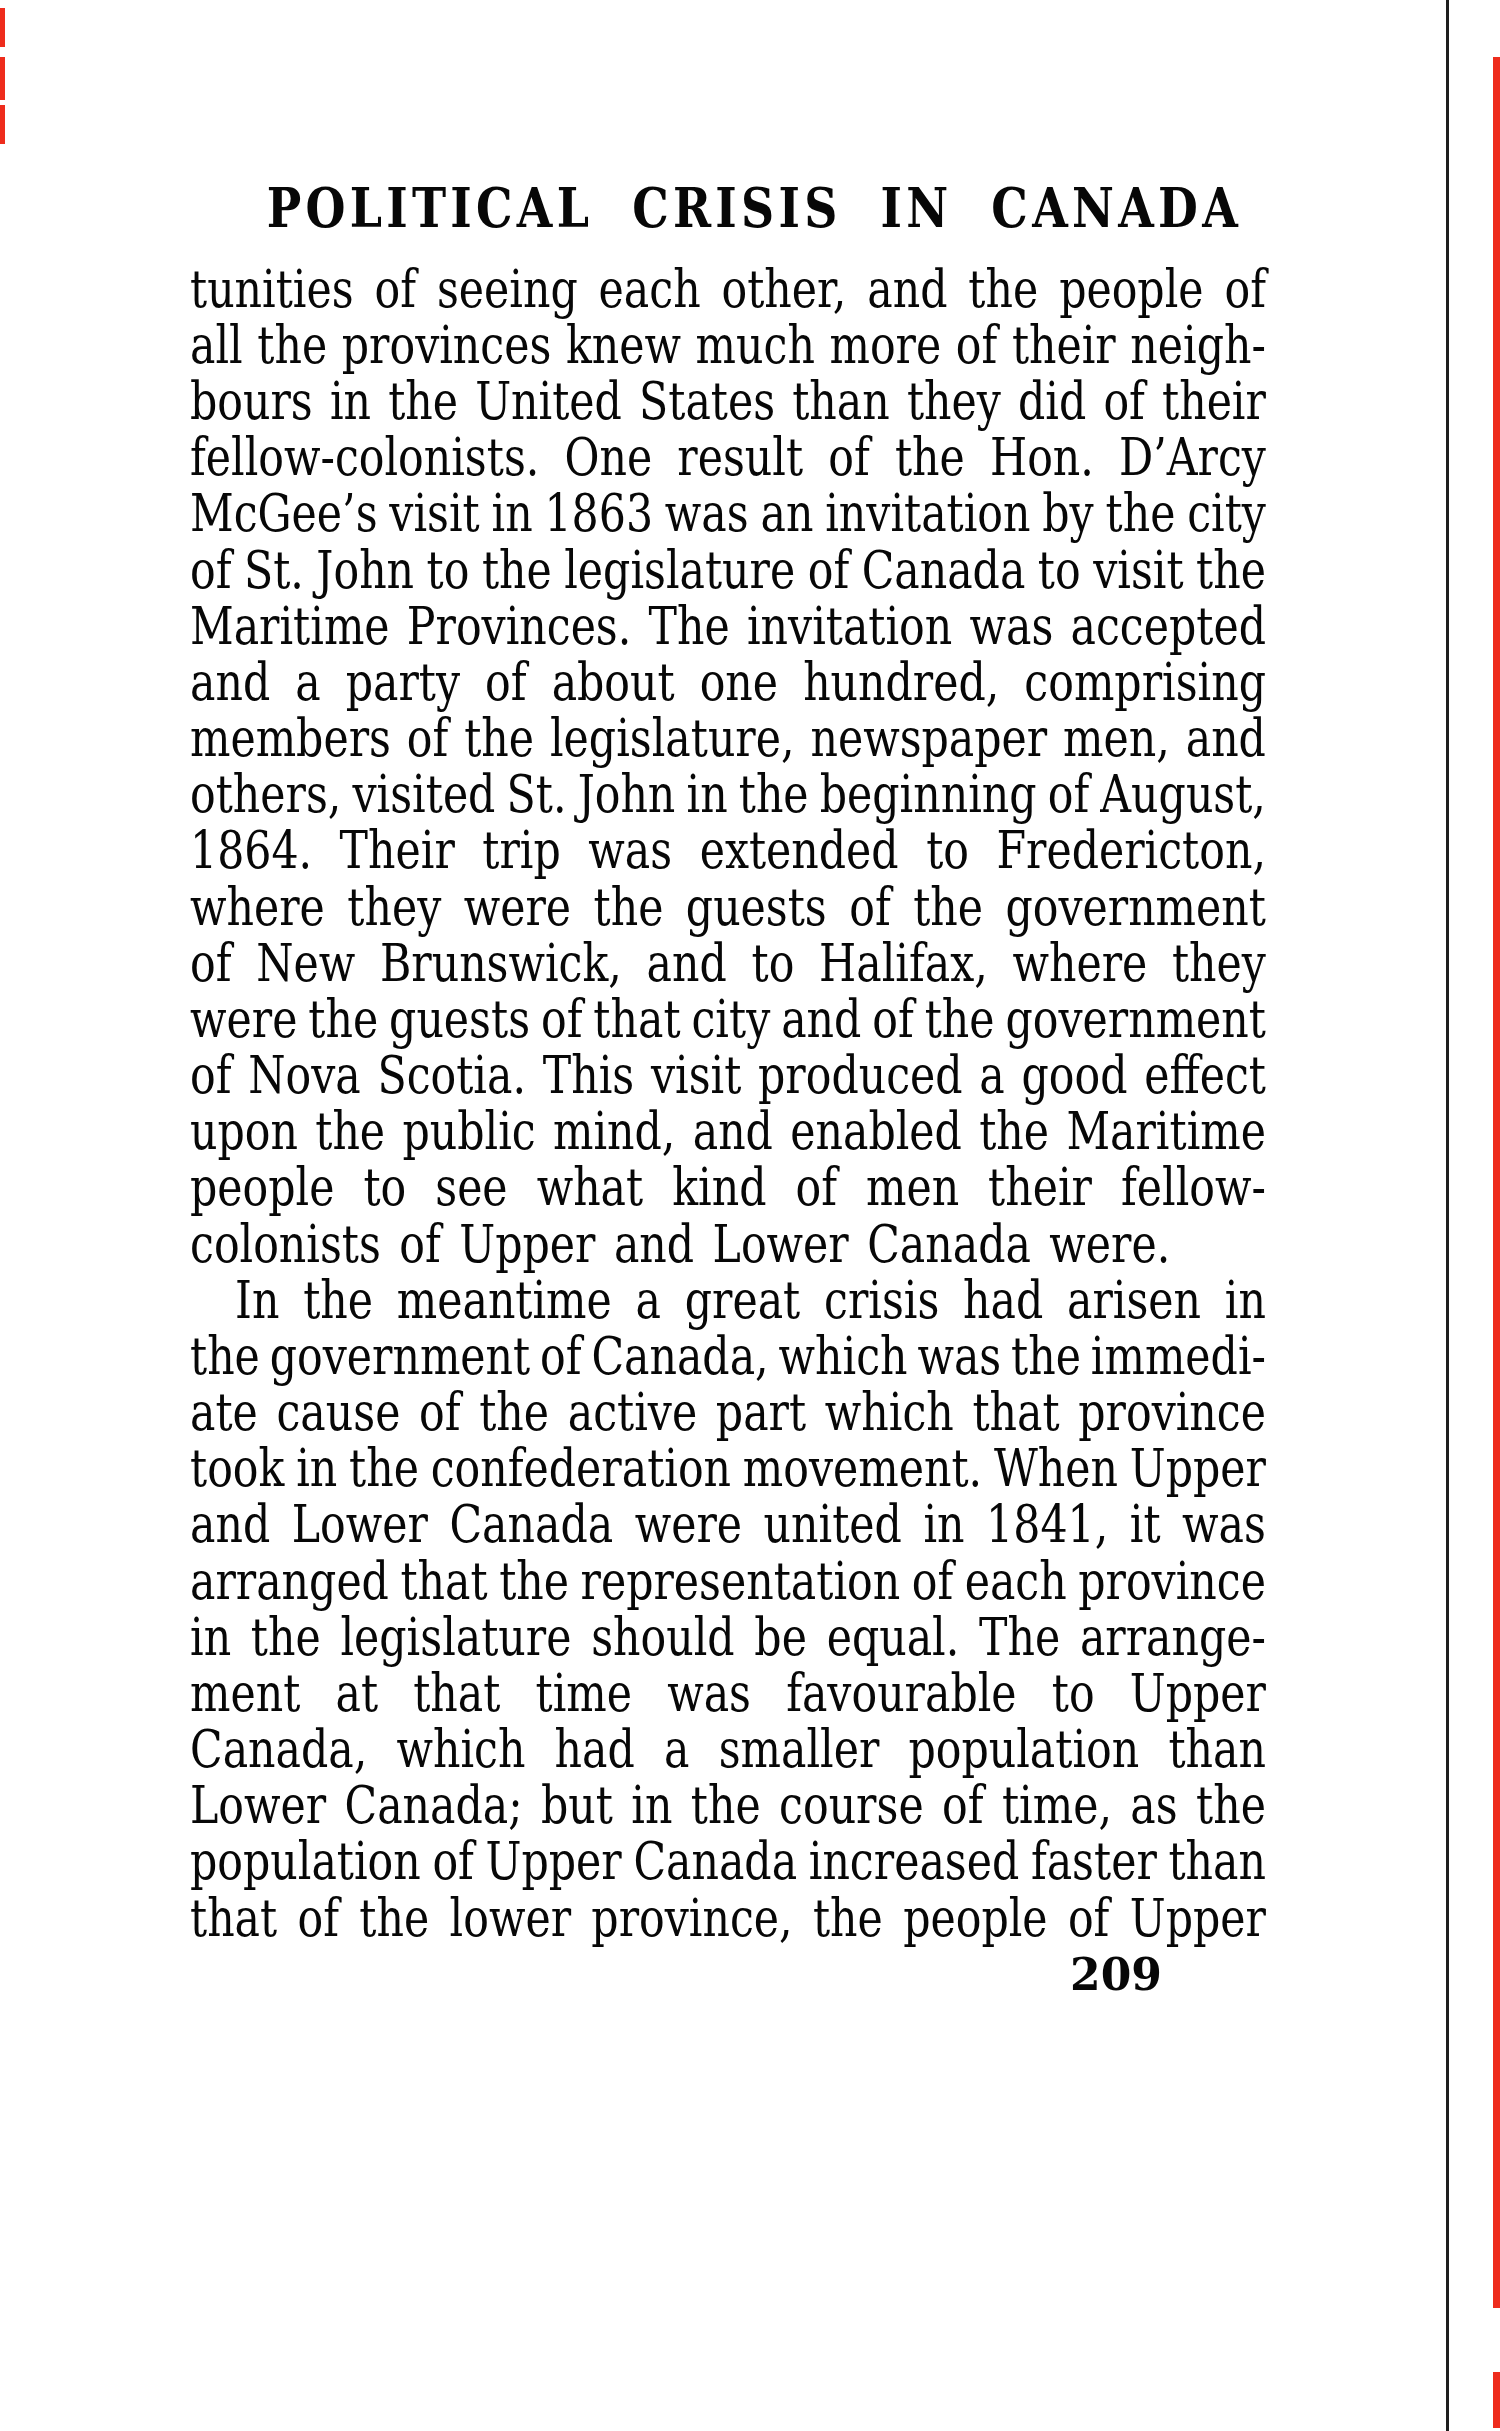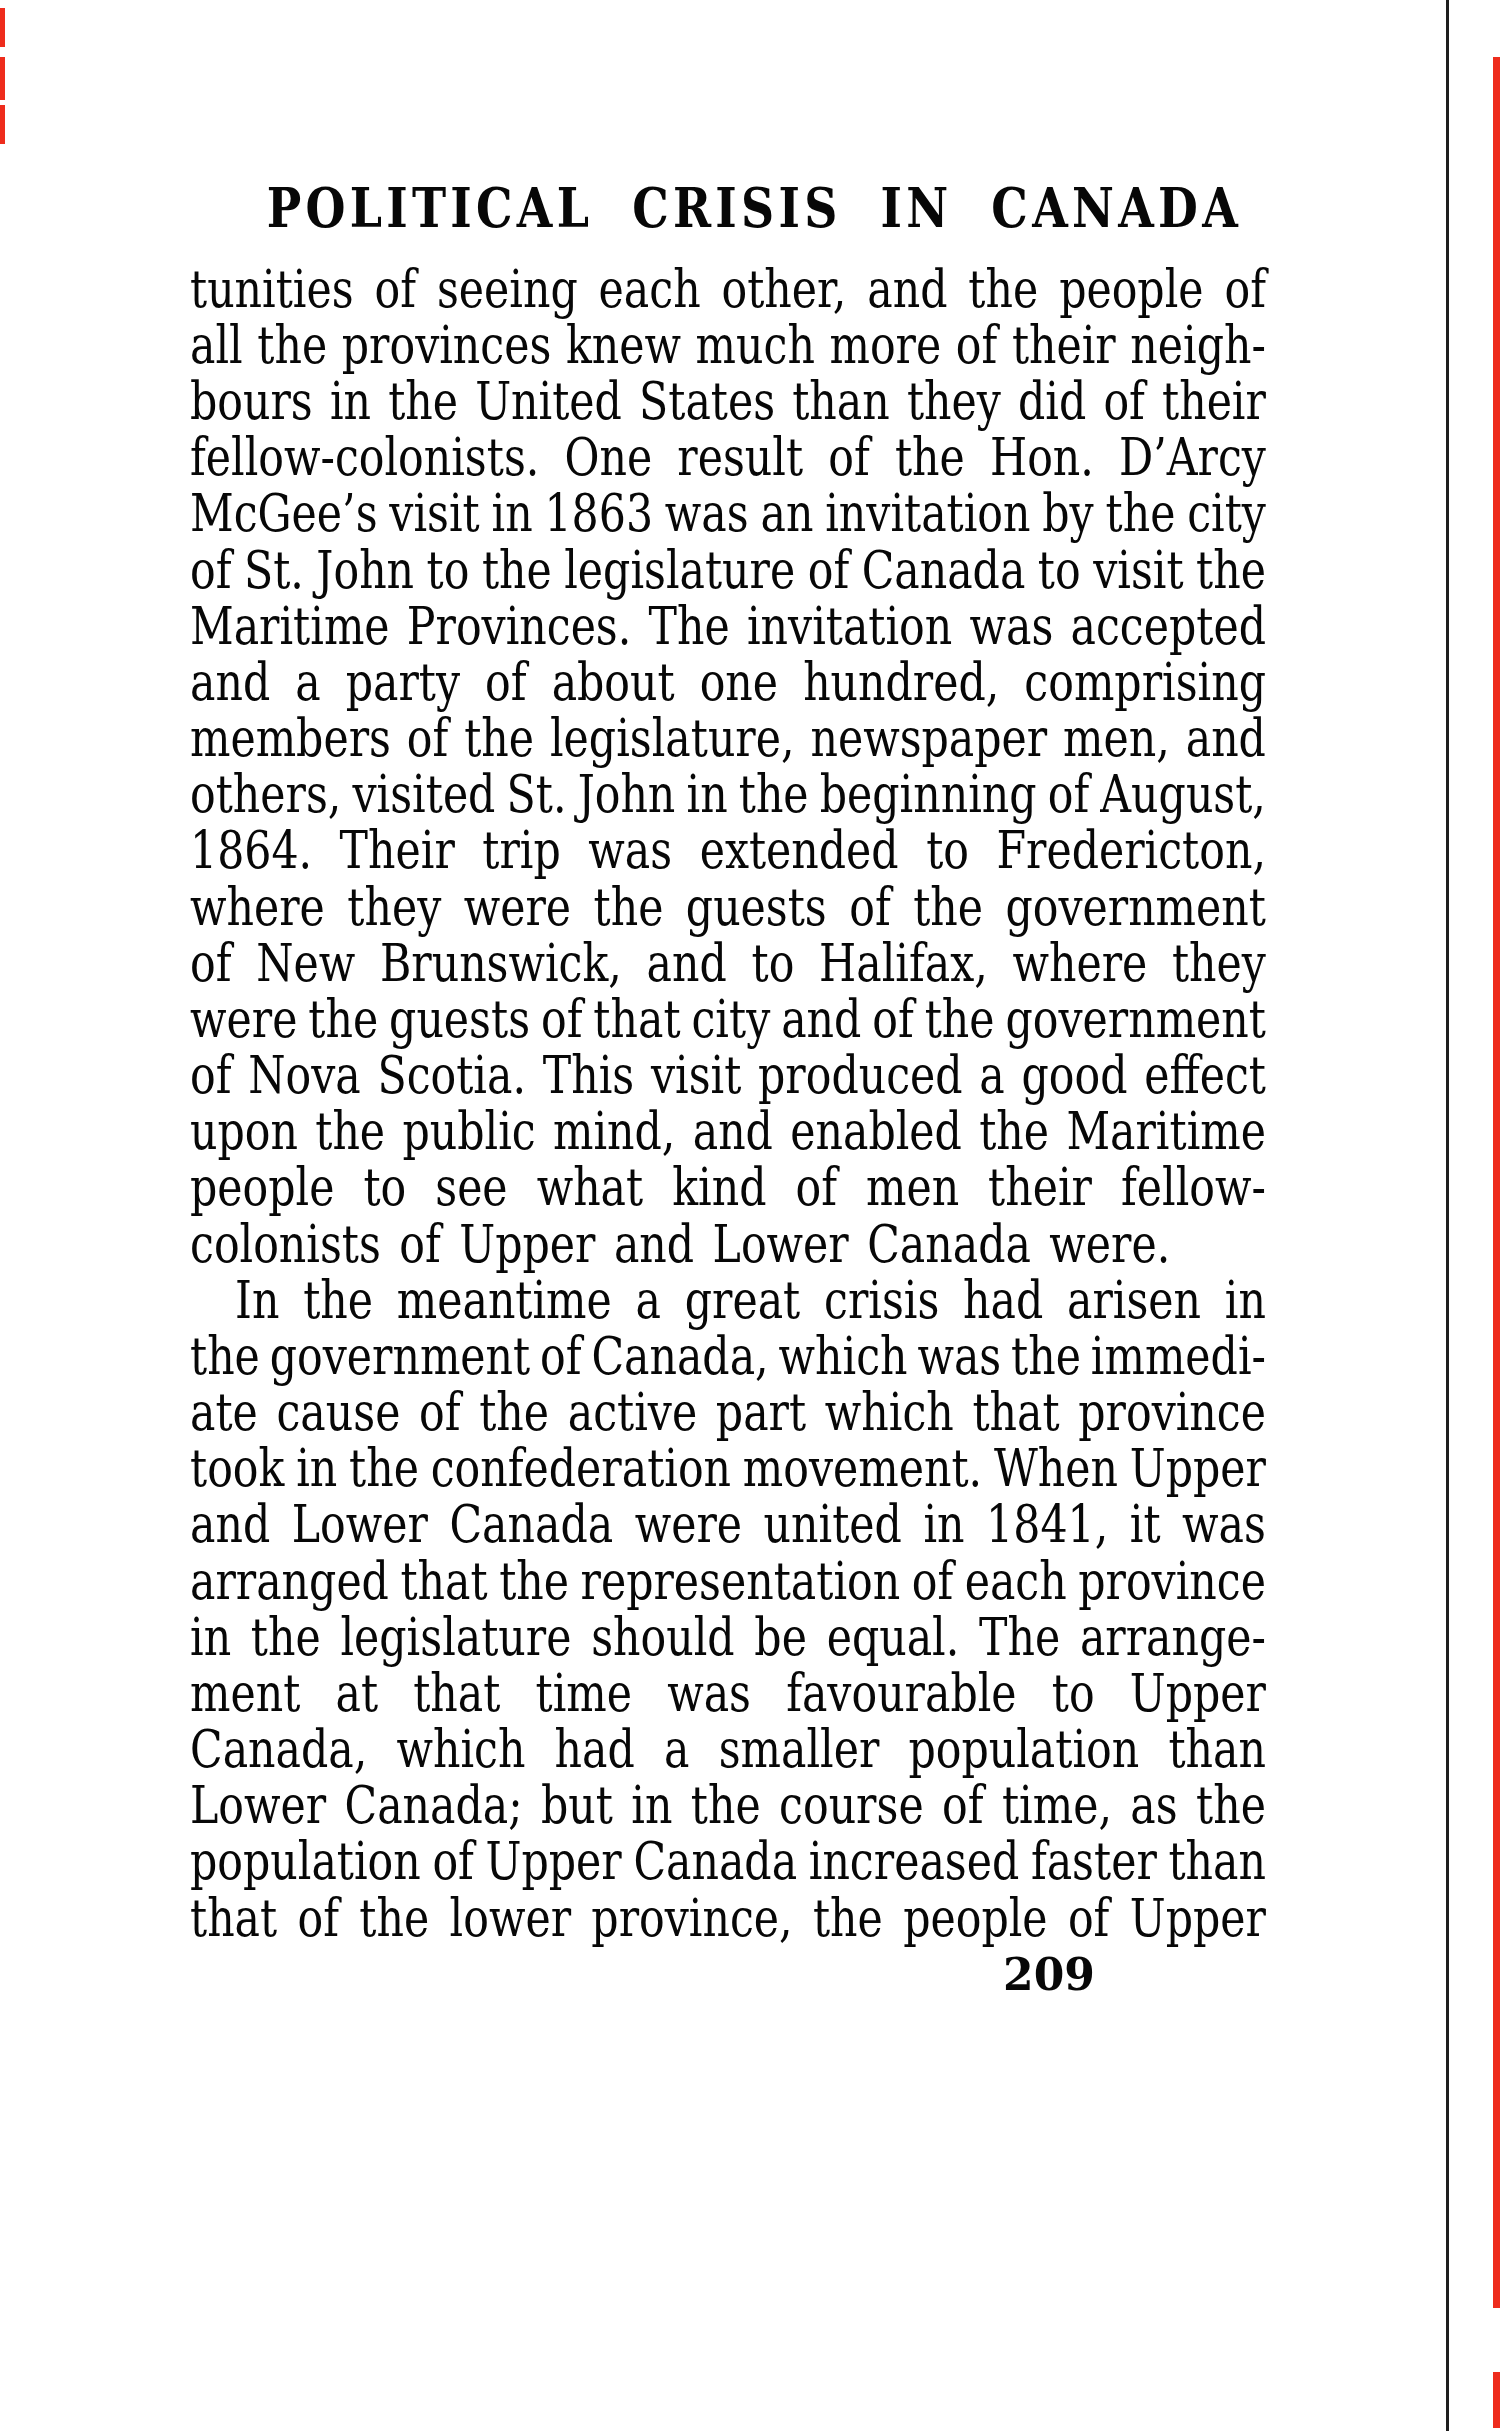--- a/index.html
+++ b/index.html
@@ -45,21 +45,21 @@
   }
   .text-line.justified {
     display: flex;
     justify-content: space-between;
   }
   .text-line.plain { word-spacing: 6px; }
   .text-line .w { display: inline-block; }
   .page-number {
     position: absolute;
     top: 1953px;
-    left: 994px;
+    left: 1061px;
     width: 110px;
     text-align: center;
     font-family: "DejaVu Serif", serif;
     font-weight: bold;
     font-size: 44px;
     line-height: 44px;
     color: var(--ink, #070707);
   }
   .edge-rule {
     position: absolute;

